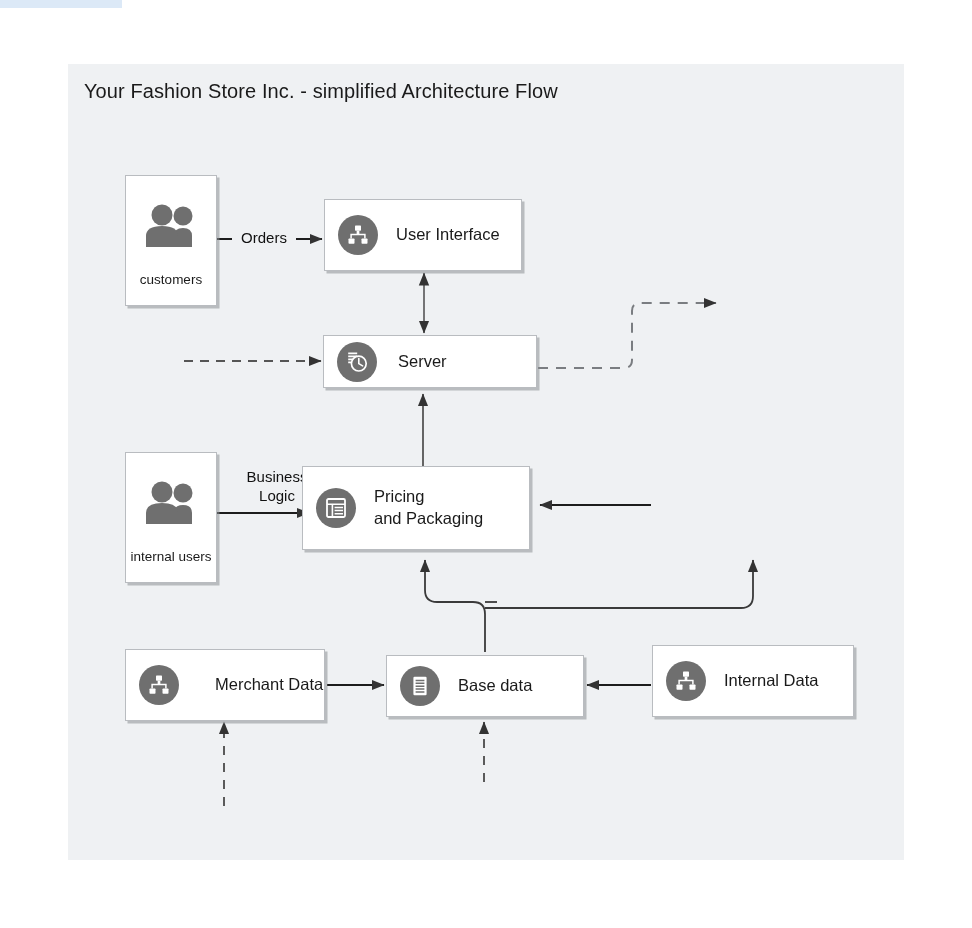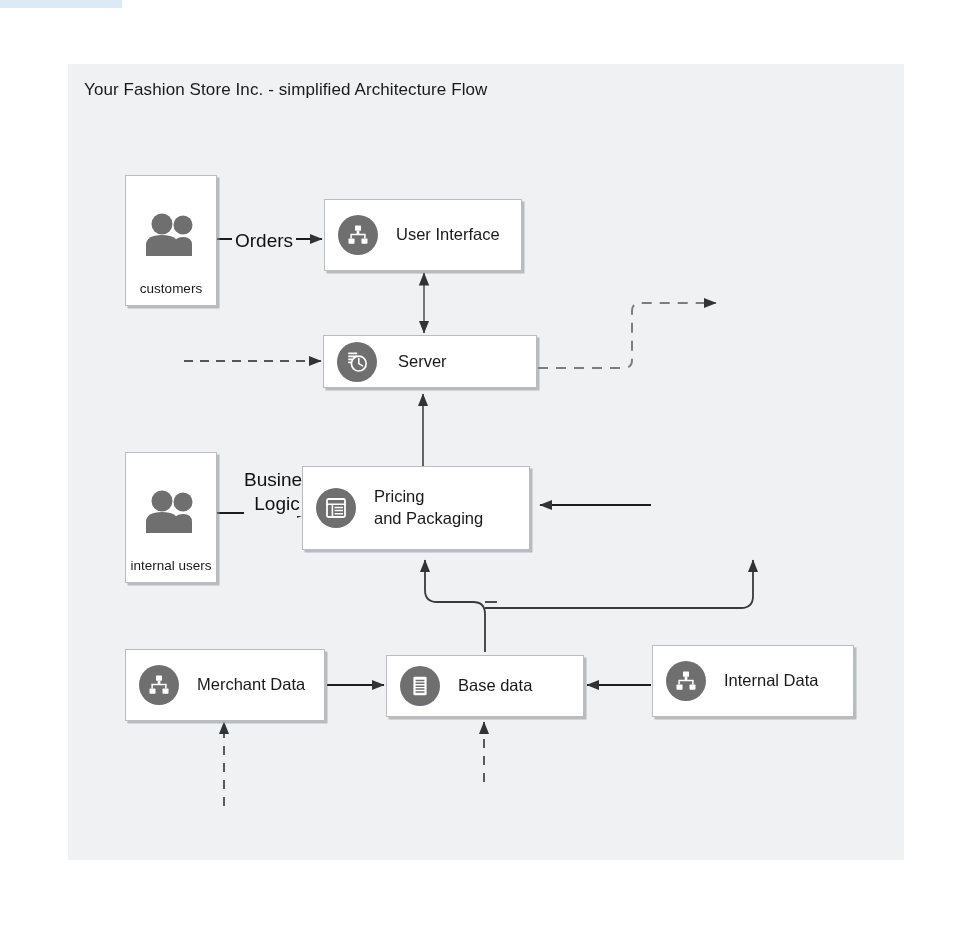--- a/index.html
+++ b/index.html
@@ -30,21 +30,21 @@
     left: 68px;
     top: 64px;
     width: 836px;
     height: 796px;
     background: #eff1f3;
   }
   .diagram-title {
     position: absolute;
     left: 84px;
     top: 80px;
-    font-size: 17px;
+    font-size: 20px;
     color: #1a1a1a;
     letter-spacing: 0.1px;
     white-space: nowrap;
   }
   svg.layer {
     position: absolute;
     left: 0;
     top: 0;
     width: 972px;
     height: 928px;
@@ -80,31 +80,31 @@
   
   .actor {
     position: absolute;
     background: #ffffff;
     border: 1px solid #b9bcc0;
     box-shadow: 2.5px 2.5px 0 0 rgba(140,143,147,0.55);
     box-sizing: border-box;
     display: flex;
     flex-direction: column;
     align-items: center;
-    justify-content: center;
+    justify-content: flex-start;
   }
   .actor .people { margin-top: 28px; }
   .actor .actor-label {
     font-size: 13.5px;
     color: #1a1a1a;
     margin-top: 20px;
   }
   .edge-label {
     position: absolute;
-    font-size: 19px;
+    font-size: 15px;
     color: #111111;
     background: #eff1f3;
     text-align: center;
     line-height: 1.25;
     white-space: pre-line;
   }
 </style>
 </head>
 <body>
 
@@ -216,21 +216,21 @@
         <rect x="2" y="2" width="18" height="18" rx="1.4" fill="none" stroke="#ffffff" stroke-width="1.8"></rect>
         <path d="M2,7.2 h18 M7.4,7.2 v12.8" stroke="#ffffff" stroke-width="1.6"></path>
         <path d="M9.6,10.4 h8.4 M9.6,13.6 h8.4 M9.6,16.8 h8.4" stroke="#ffffff" stroke-width="1.5"></path>
       </svg>
     </span>
     <span class="label" style="margin-left:18px;">Pricing
 and Packaging</span>
   </div>
 
 
-  <div class="node" style="left:125px; top:649px; width:200px; height:72px; padding-left:13px;">
+  <div class="node" style="left:125px; top:649px; width:200px; height:72px; padding-left:13px;gap:18px;">
     <span class="icon-circle">
       <svg width="22" height="22" viewBox="0 0 22 22">
         <rect x="8" y="1.5" width="6" height="5.2" rx="0.7" fill="#ffffff"></rect>
         <rect x="1.5" y="14.5" width="6" height="5.2" rx="0.7" fill="#ffffff"></rect>
         <rect x="14.5" y="14.5" width="6" height="5.2" rx="0.7" fill="#ffffff"></rect>
         <path d="M10.4,6.7 L10.4,10.6 L4.1,10.6 L4.1,14.5 M17.9,14.5 L17.9,10.6 L11.6,10.6 L11.6,6.7" stroke="#ffffff" stroke-width="1.5" fill="none"></path>
       </svg>
     </span>
     <span class="label" style="margin-left:18px;">Merchant Data</span>
   </div>

